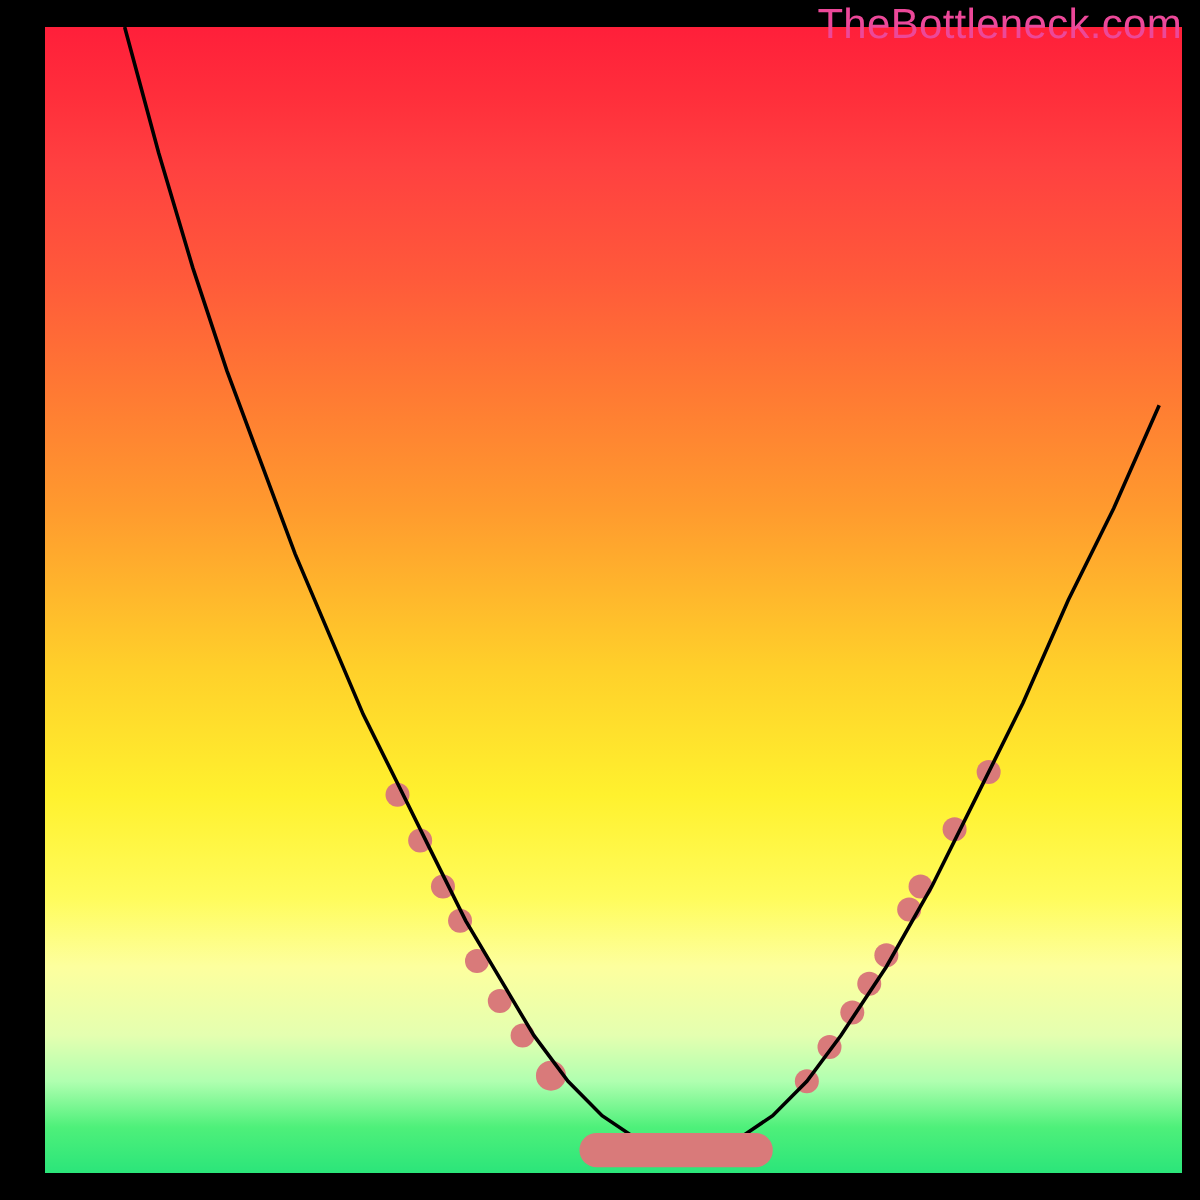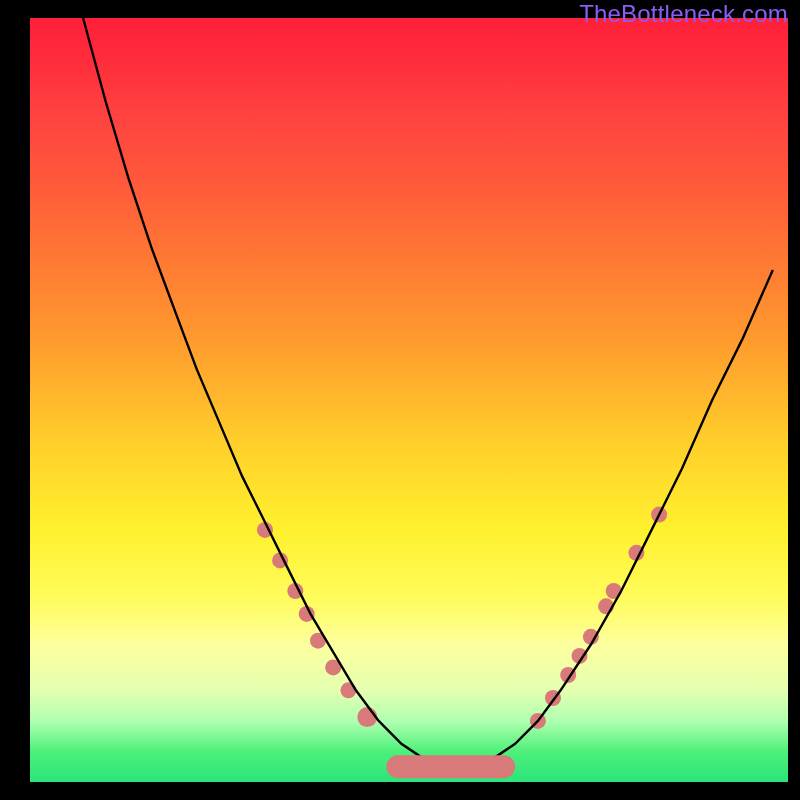--- a/index.html
+++ b/index.html
@@ -38,22 +38,22 @@
       #e4ffb0 88%,
       #b0ffb0 92%,
       #4ef07a 96%,
       #2be57a 100%
     );
   }
   .watermark {
     position: absolute;
     top: 0px;
     right: 12px;
-    color: #8b5cf6;
-    font-size: 24px;
+    color: #ec4899;
+    font-size: 28px;
     font-weight: 500;
     letter-spacing: 0.2px;
     user-select: none;
   }
   svg.curve {
     position: absolute;
     left: 0; top: 0;
     width: 758px; height: 764px;
     overflow: visible;
   }

